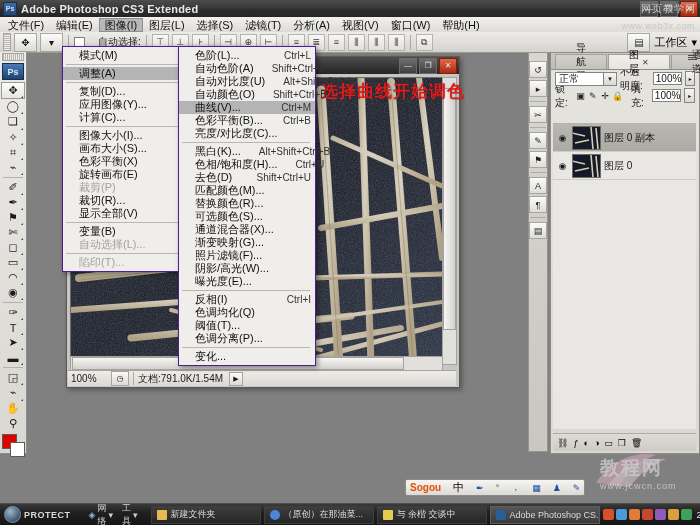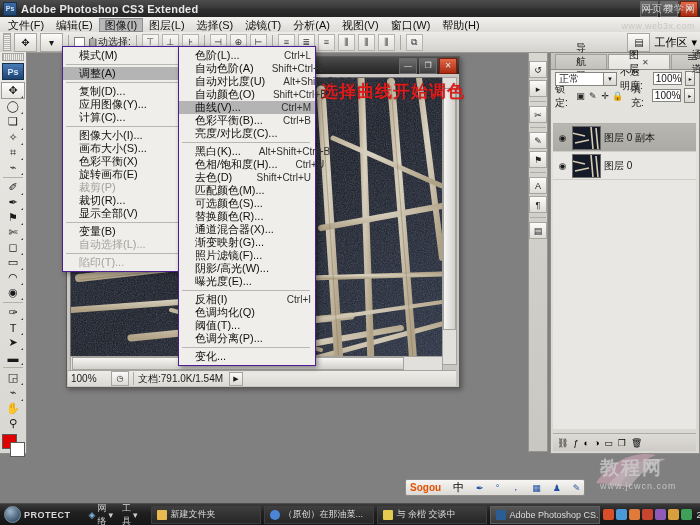--- a/index.html
+++ b/index.html
@@ -46,21 +46,21 @@
     left:0;top:32px;width:700px;height:20px;
     background:linear-gradient(to bottom,#eeecea,#d4d2cd);
     border-bottom:1px solid #9b9995;display:flex;align-items:center;padding-left:3px;gap:3px;
   }
   .grip{width:6px;height:16px;background:
      repeating-linear-gradient(to bottom,#b9b7b2 0 1px,#f2f1ef 1px 2px);border:1px solid #a7a5a0;}
   .obtn{height:17px;min-width:17px;padding:0 2px;border:1px solid #a9a7a2;
         background:linear-gradient(to bottom,#fbfbfa,#dddbd6);
         display:flex;align-items:center;justify-content:center;font-size:10px;color:#1c1c1c;}
   .opt-sep{width:1px;height:15px;background:#a9a7a2;margin:0 2px;}
-  .ochk{display:flex;align-items:center;gap:3px;font-size:10px;color:#1a1a1a;}
+  .ochk{display:flex;align-items:center;gap:13px;font-size:10px;color:#1a1a1a;}
   .ochk .box{width:9px;height:9px;background:#fff;border:1px solid #84827e;}
   .align-ico{width:15px;height:15px;border:1px solid #b6b4af;background:linear-gradient(to bottom,#f8f7f5,#e0dedb);
         display:flex;align-items:center;justify-content:center;font-size:9px;color:#333;}
   #ws-btn{margin-left:auto;display:flex;align-items:center;gap:4px;padding-right:6px;}
   #ws-watermark{position:absolute;right:8px;top:-11px;font-size:9px;color:#c9c7c2;letter-spacing:.5px;}
 
   
   #toolbox{
     left:0;top:52px;width:26px;height:400px;
     background:linear-gradient(to bottom,#eceae6,#d9d7d2);
@@ -487,24 +487,24 @@
     <span class="sc">Ctrl+U</span>
   </div>
   <div class="mrow">
     <span>去色(D)</span>
     <span class="sc">Shift+Ctrl+U</span>
   </div>
   <div class="mrow">
       <span>匹配颜色(M)...</span>
     </div>
   <div class="mrow">
+      <span>替换颜色(R)...</span>
+    </div>
+  <div class="mrow">
       <span>可选颜色(S)...</span>
-    </div>
-  <div class="mrow">
-      <span>替换颜色(R)...</span>
     </div>
   <div class="mrow">
       <span>通道混合器(X)...</span>
     </div>
   <div class="mrow">
       <span>渐变映射(G)...</span>
     </div>
   <div class="mrow">
       <span>照片滤镜(F)...</span>
     </div>

